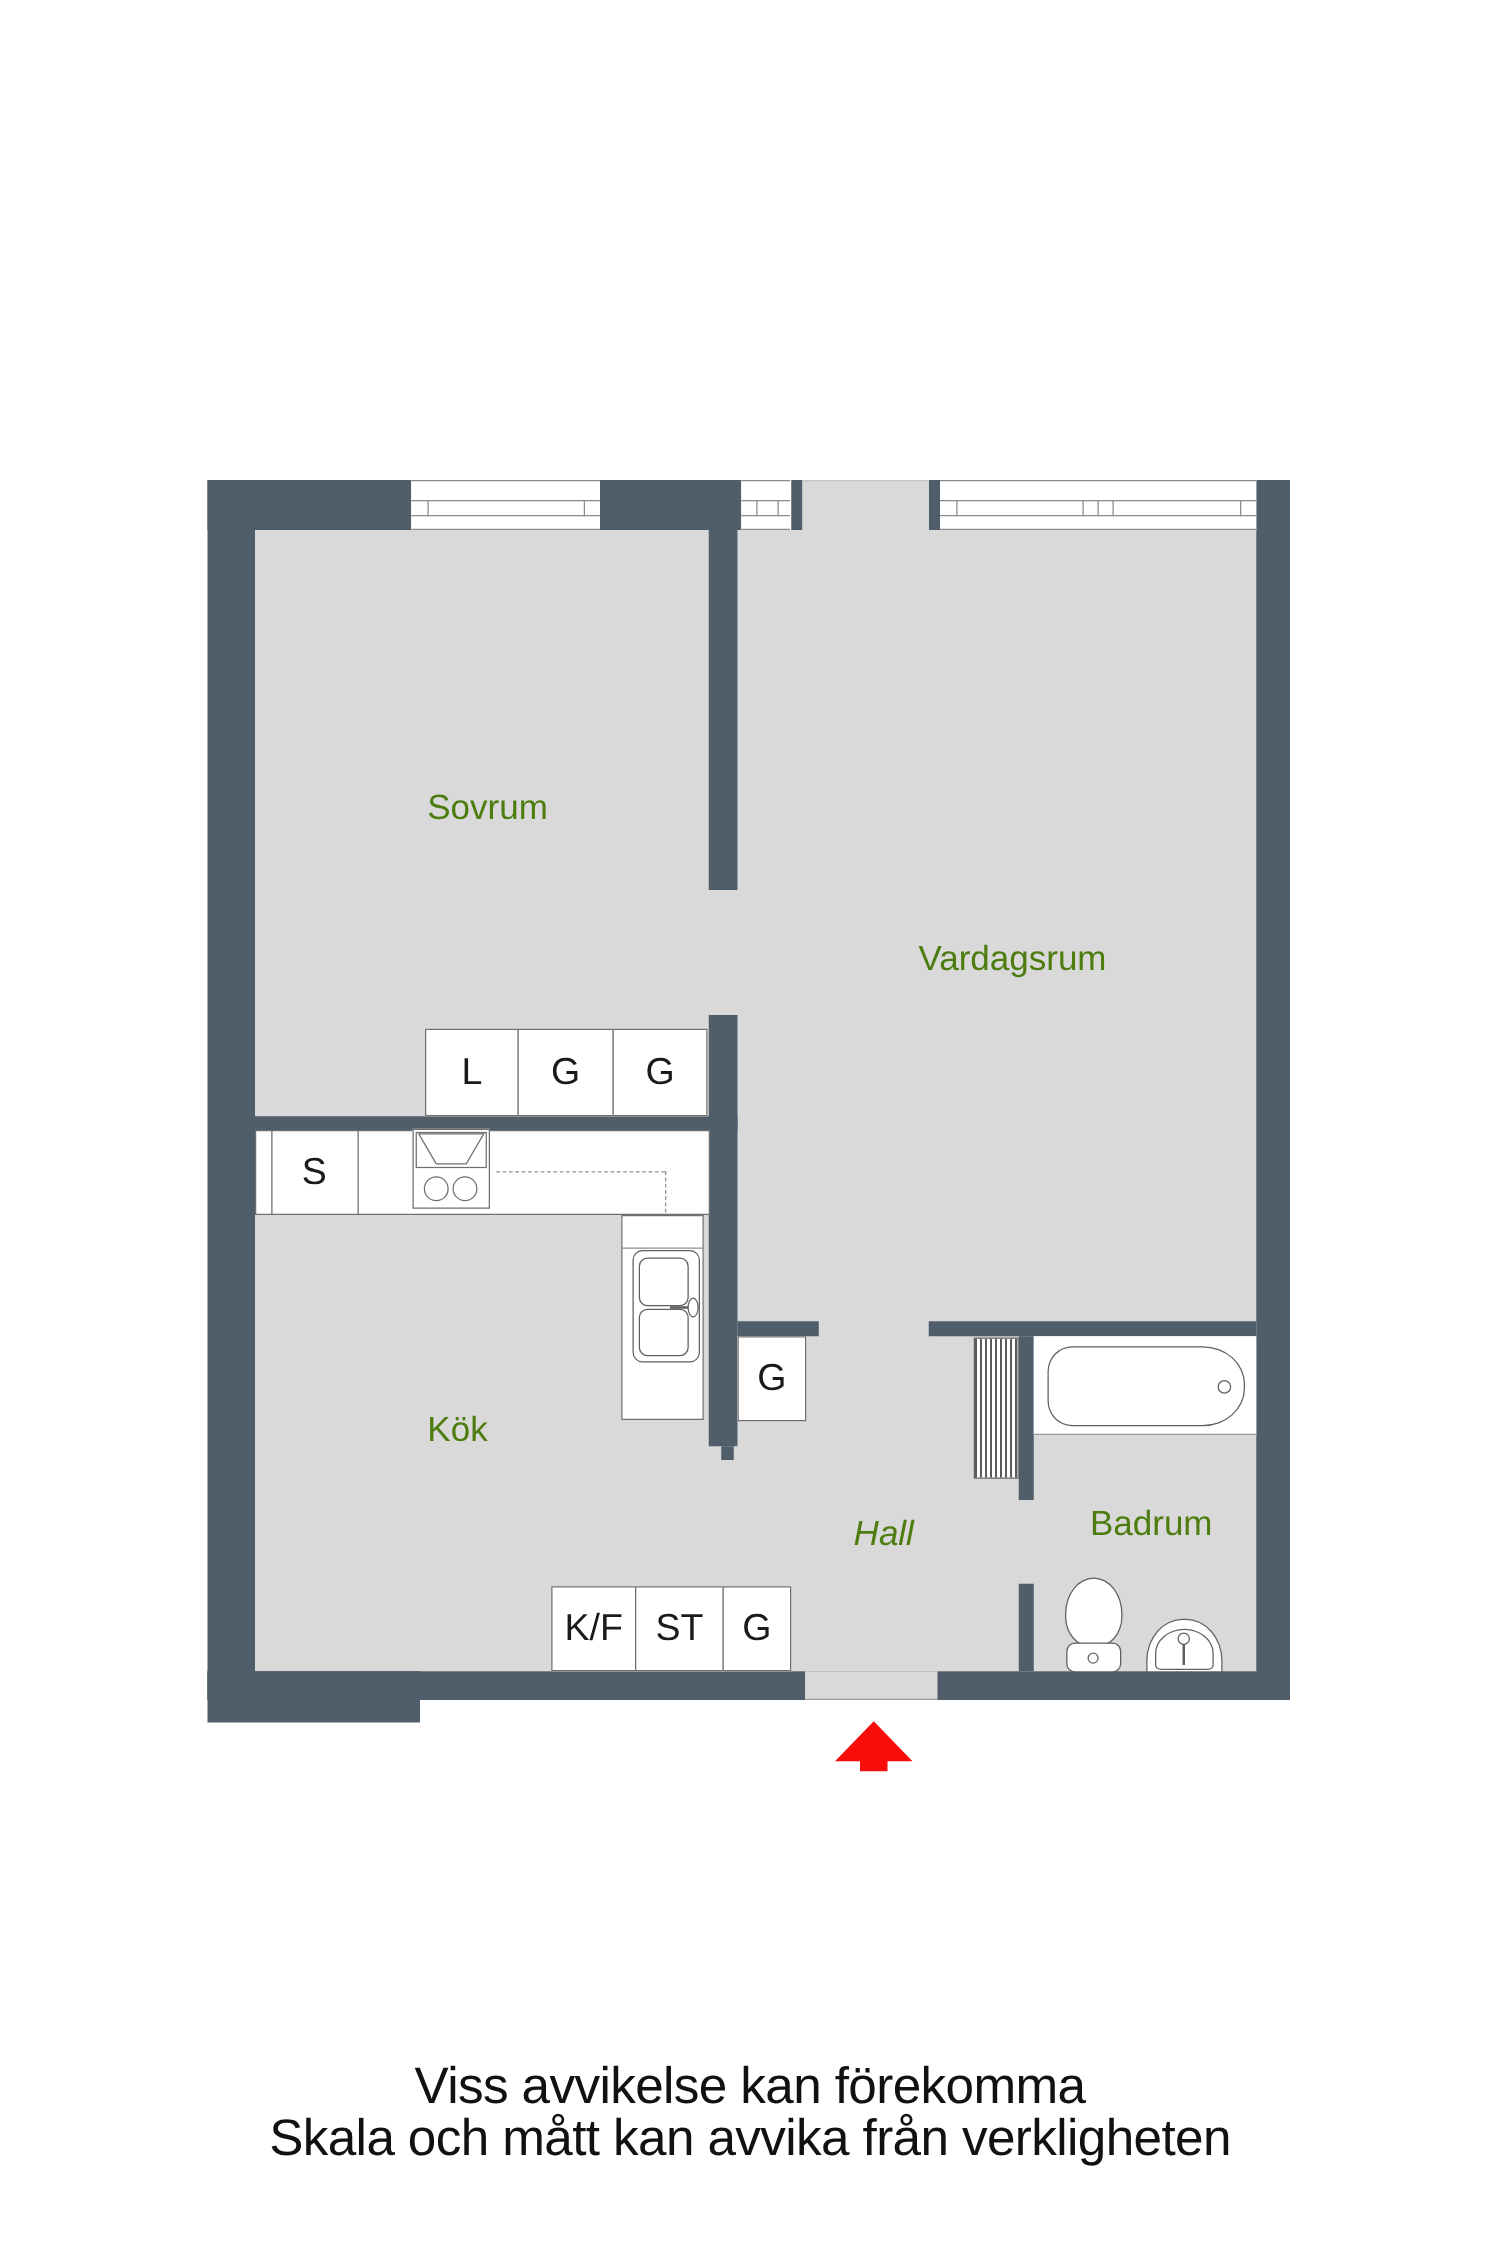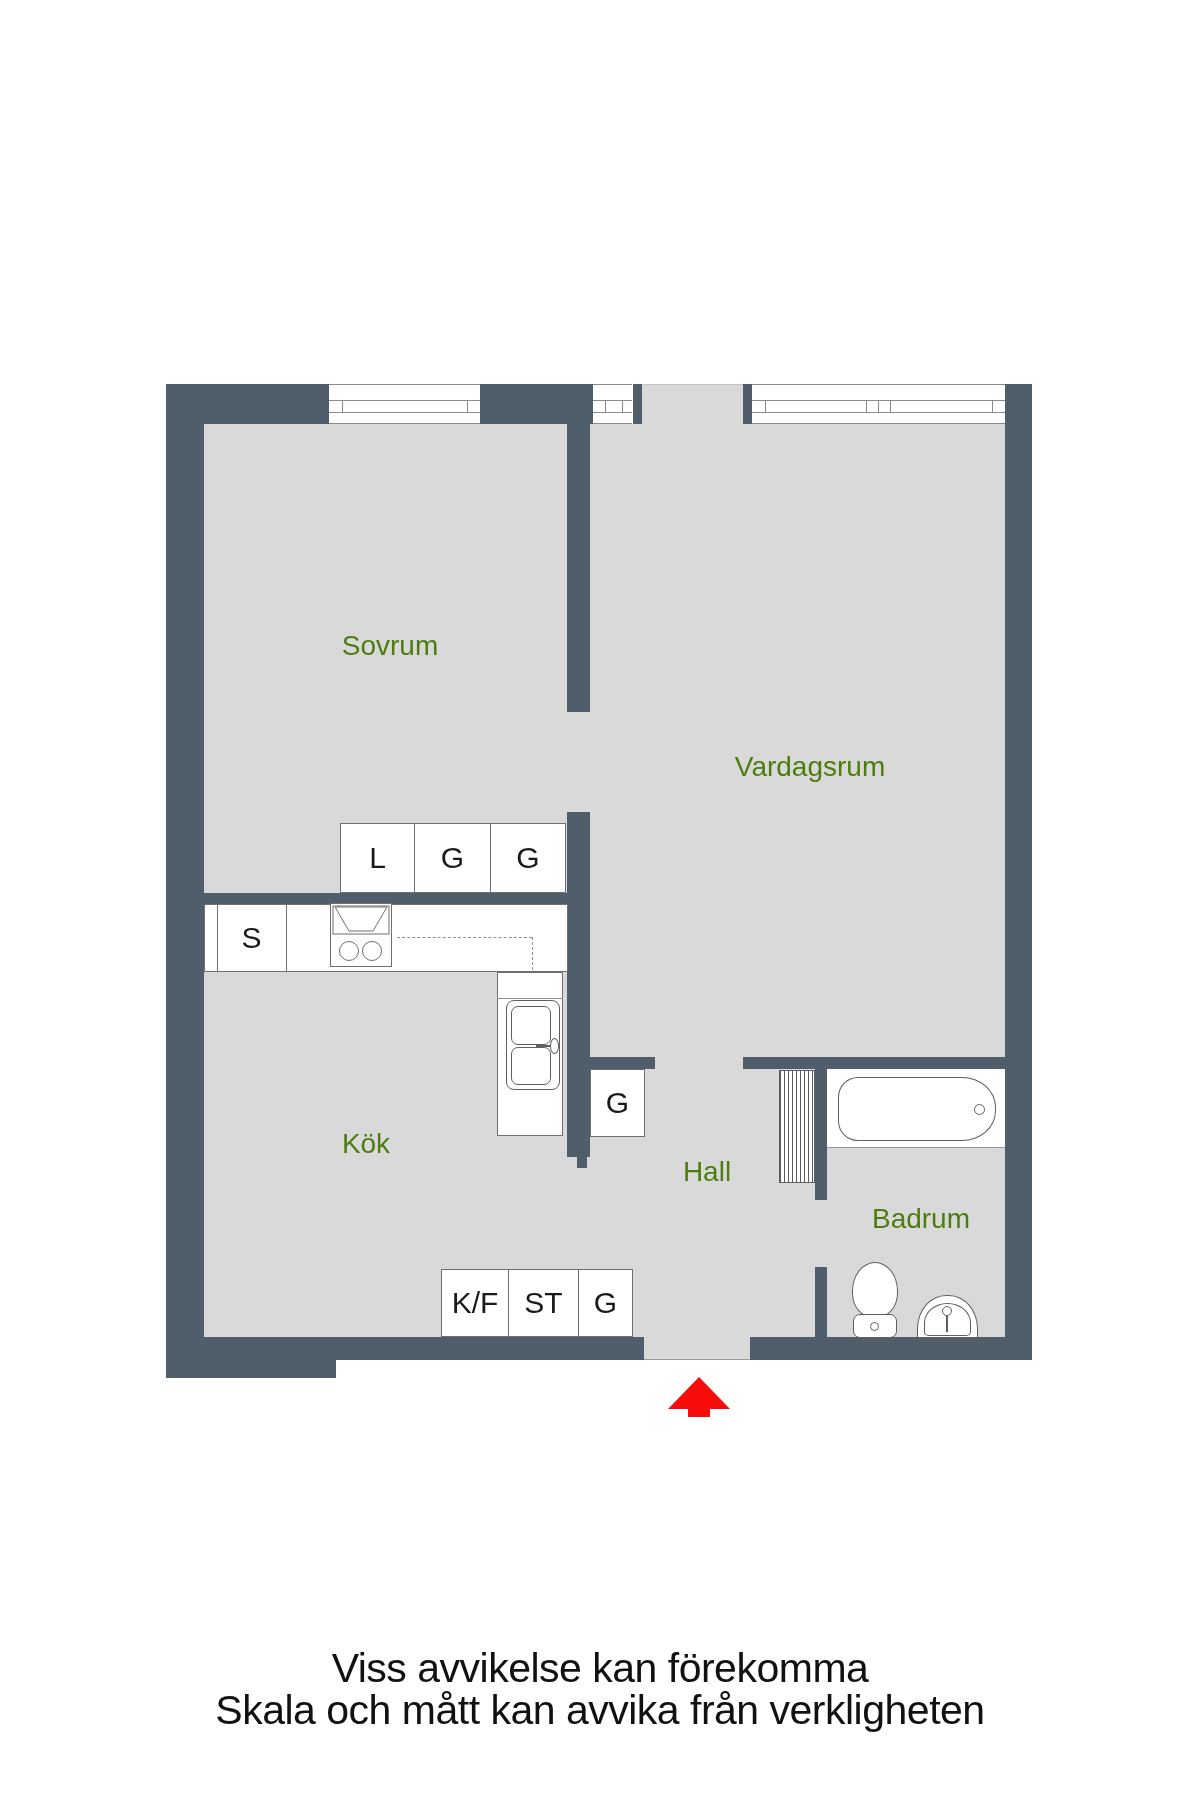--- a/index.html
+++ b/index.html
@@ -138,21 +138,21 @@
   <div class="fx" style="left:870px;top:1322px;width:9px;height:9px;border-radius:50%;border-width:1px;"></div>
 
   <div class="fx" style="left:917px;top:1295px;width:61px;height:43px;border-radius:48% 48% 0 0 / 78% 78% 0 0;border-width:1.5px;"></div>
   <div class="fx" style="left:924px;top:1303px;width:47px;height:33px;border-radius:50% 50% 10% 10% / 60% 60% 12% 12%;border-width:1px;"></div>
   <div class="abs" style="left:946px;top:1314px;width:2px;height:18px;background:#5f5f5f;"></div>
   <div class="fx" style="left:942px;top:1306px;width:10px;height:10px;border-radius:50%;border-width:1px;"></div>
 
   <div class="lbl" style="left:390px;top:646px;">Sovrum</div>
   <div class="lbl" style="left:810px;top:737px;margin-top:30px;">Vardagsrum</div>
   <div class="lbl" style="left:366px;top:1144px;">Kök</div>
-  <div class="lbl" style="left:707px;top:1172px;">Hall</div>
+  <div class="lbl" style="left:707px;top:1227px;font-style:italic;">Hall</div>
   <div class="lbl" style="left:921px;top:1219px;">Badrum</div>
 
   <div class="arrow-tri" style="left:668px;top:1377px;"></div>
   <div class="arrow-stem" style="left:688px;top:1408px;width:22px;height:9px;"></div>
 
   <div class="footer-line" style="top:1687px;">Skala och mått kan avvika från verkligheten</div>
   <div class="footer-line" style="top:1645px;">Viss avvikelse kan förekomma</div>
 
 </div>
 

